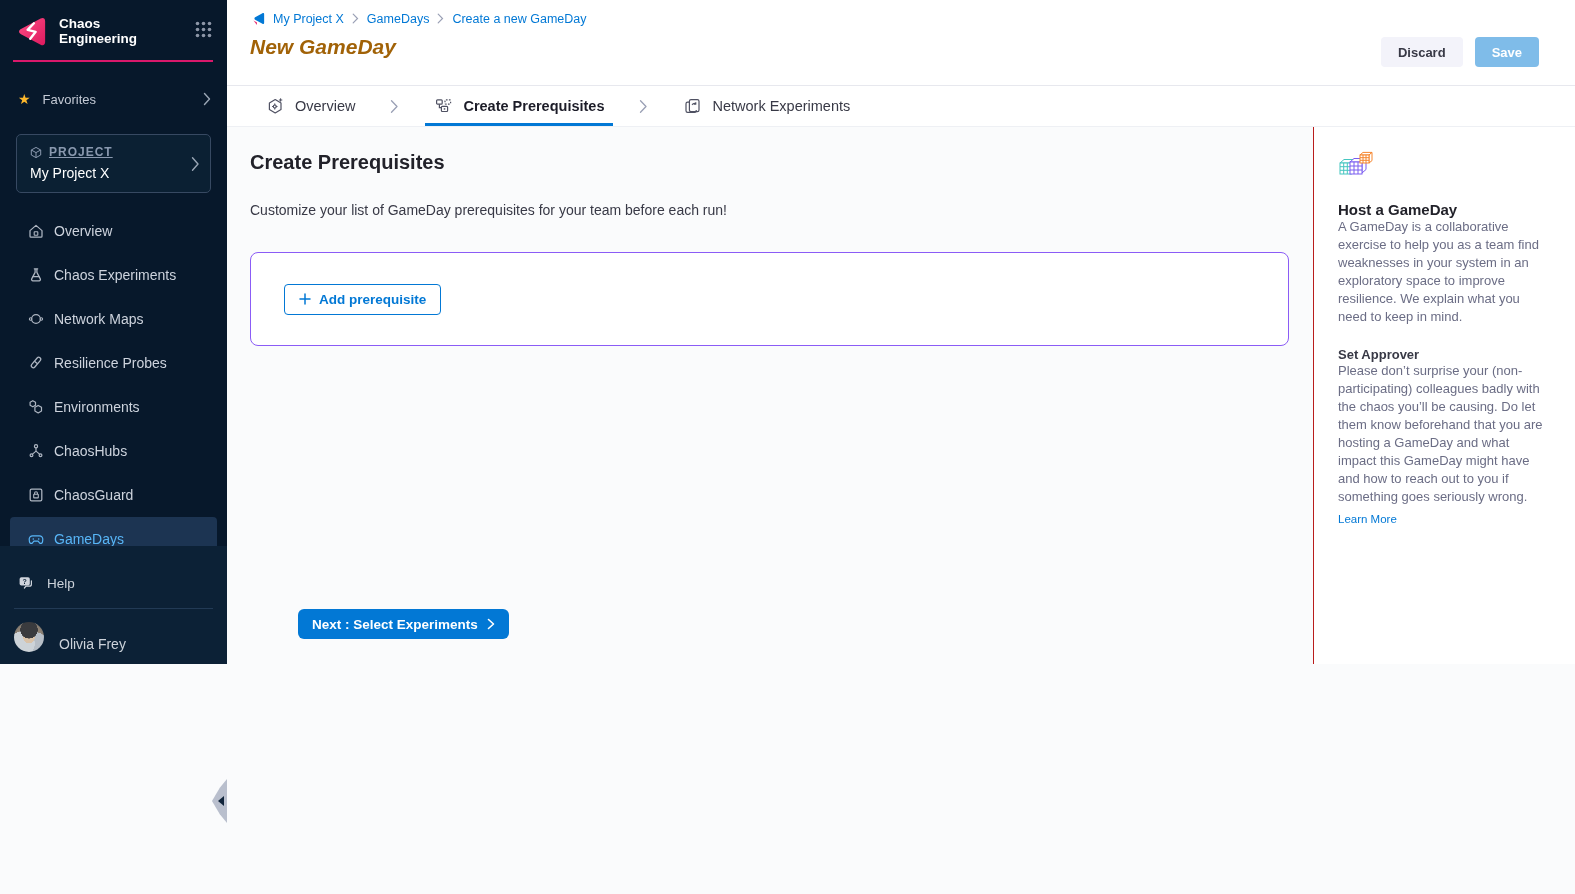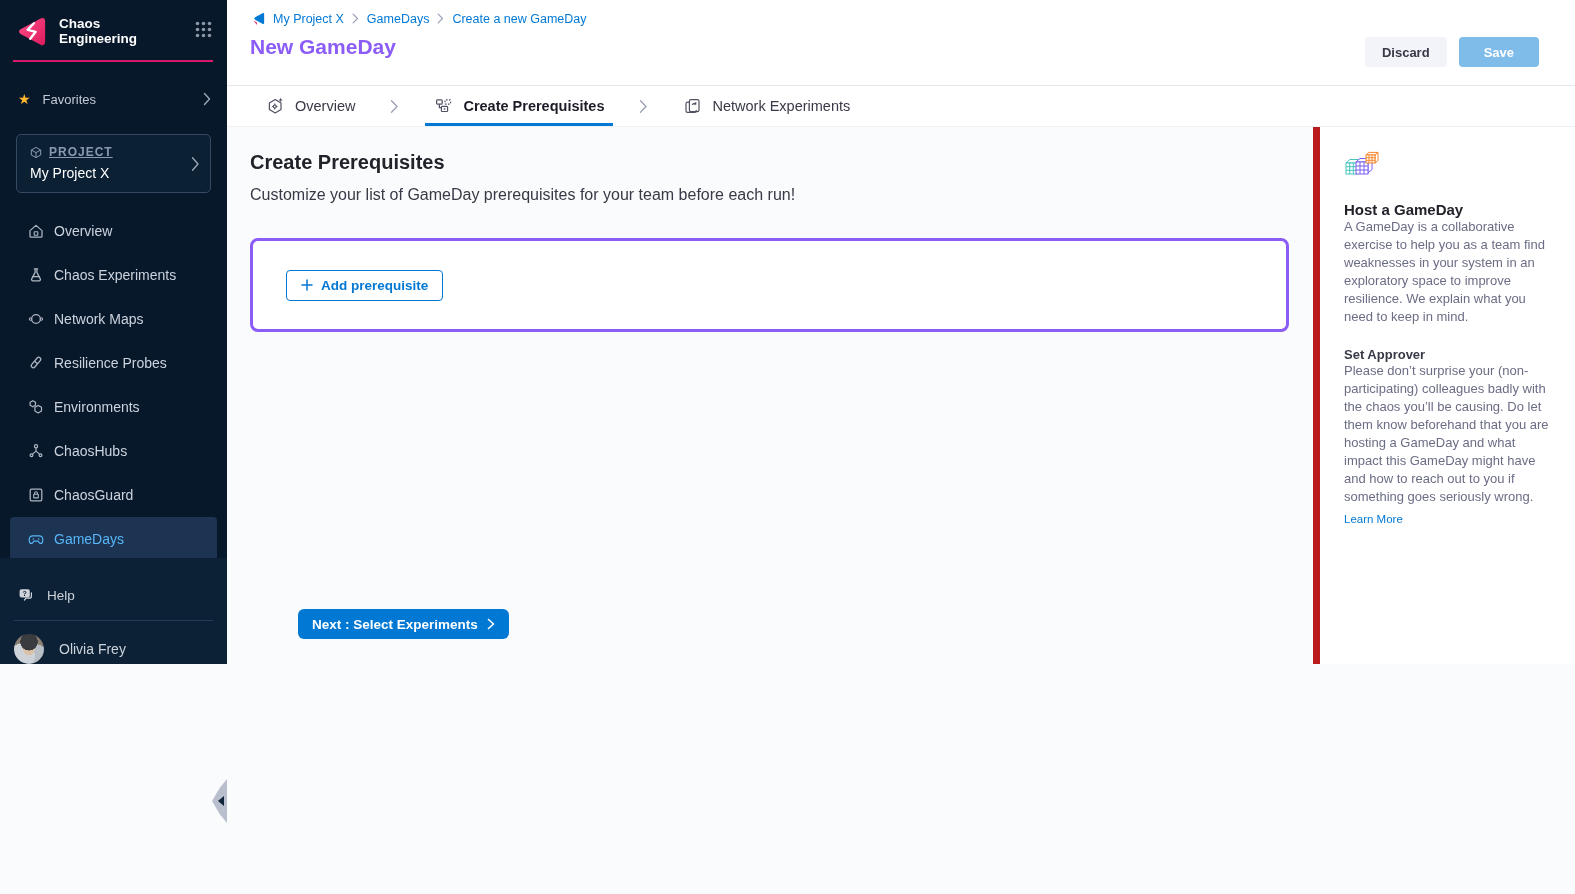--- a/index.html
+++ b/index.html
@@ -33,21 +33,21 @@
   .nav-item .nico { width:18px; height:18px; flex:0 0 18px; color:#aeb6c2; }
   .nav-item.selected { background:#1c3452; color:#58b6f7; }
   .nav-item.selected .nico { color:#58b6f7; }
   .nav-divider { height:1px; background:#1e3550; margin:14px 14px; }
 
   .sidebar-bottom { position:absolute; left:0; right:0; bottom:0; background:#0c2136; padding-top:16px; }
   .help-row { display:flex; align-items:center; gap:12px; height:42px; padding:0 17px; cursor:pointer; }
   .help-row .nico { width:18px; height:18px; color:#cfd4dc; }
   .help-label { font-size:13.5px; color:#ccd2da; }
   .bottom-divider { height:1px; background:#223a55; margin:4px 14px 0 14px; }
-  .user-row { display:flex; align-items:center; gap:15px; padding:13px 17px 0 14px; cursor:pointer; }
+  .user-row { display:flex; align-items:flex-end; gap:15px; padding:13px 17px 12px 14px; cursor:pointer; }
   .avatar { width:30px; height:30px; border-radius:50%;
             background:
               radial-gradient(circle at 50% 26%, #3a3b3e 0 32%, rgba(0,0,0,0) 33%),
               radial-gradient(circle at 50% 52%, #d9c2a8 0 26%, rgba(0,0,0,0) 27%),
               radial-gradient(circle at 28% 72%, #cdd3d8 0 40%, rgba(0,0,0,0) 41%),
               radial-gradient(circle at 72% 74%, #b7bec6 0 38%, rgba(0,0,0,0) 39%),
               radial-gradient(circle at 50% 50%, #8e8274 0 60%, #53595f 100%); }
   .user-name { font-size:14px; color:#ccd2da; }
 
   .collapse-handle { position:absolute; right:0; top:779px; width:15px; height:44px; cursor:pointer;
@@ -55,48 +55,48 @@
                      display:flex; align-items:center; justify-content:center; }
   .collapse-tri { width:0; height:0; border-top:5px solid transparent; border-bottom:5px solid transparent;
                   border-right:6px solid #10243a; margin-left:2px; }
 
   
   .content { flex:1; display:flex; flex-direction:column; min-width:0; }
   header { position:relative; background:#fff; border-bottom:1px solid #e7e8ee; padding:11px 0 0 23px; height:86px; flex:0 0 86px; }
   .breadcrumb { display:flex; align-items:center; gap:8px; font-size:12.5px; }
   .crumb { color:#0278d5; text-decoration:none; cursor:pointer; }
   .crumb-sep { color:#9aa0b5; display:flex; }
-  .page-title { margin-top:9px; font-size:21px; font-weight:bold; color:#8b5cf6; }
+  .page-title { margin-top:9px; font-size:21px; font-weight:bold; color:#a16207;font-style:italic; }
   .header-actions { position:absolute; right:36px; top:37px; display:flex; gap:12px; }
   .btn { border:none; border-radius:4px; height:30px; font-family:inherit; font-size:13px; font-weight:bold; cursor:pointer; }
   .btn-discard { background:#f3f3fa; color:#383946; padding:0 17px; }
-  .btn-save { background:#7fbce9; color:#fff; padding:0 25px; }
+  .btn-save { background:#7fbce9; color:#fff; padding:0 17px; }
 
   .tabbar { display:flex; align-items:stretch; background:#fff; height:41px; flex:0 0 41px;
             padding-left:30px; border-bottom:1px solid #eef0f4; }
   .tab { display:flex; align-items:center; gap:10px; padding:3px 9px 0 9px; font-size:14.5px; color:#383946;
          border-bottom:3px solid transparent; cursor:pointer; }
   .tab .tico { color:#4f5162; display:flex; }
   .tab.active { font-weight:bold; color:#1c1c28; border-bottom-color:#0278d5; }
   .tab-sep { display:flex; align-items:center; margin:0 26px; color:#9aa0b5; }
 
   .body-row { flex:1; display:flex; min-height:0; }
   main { position:relative; flex:1; padding:24px 24px 0 23px; min-width:0; }
   .main-heading { font-size:20px; font-weight:bold; color:#22222a; }
-  .main-sub { margin-top:12px; font-size:16px; color:#383946; }
-  .prereq-card { margin-top:34px; height:94px; background:#fff; border:3px solid #8b5cf6; border-radius:8px;
+  .main-sub { margin-top:28px; font-size:14px; color:#383946; }
+  .prereq-card { margin-top:34px; height:94px; background:#fff; border:1px solid #8b5cf6; border-radius:8px;
                  display:flex; align-items:center; padding-left:33px; }
   .btn-add { display:flex; align-items:center; gap:8px; height:31px; padding:0 14px; background:#fff;
              border:1px solid #0278d5; border-radius:4px; color:#0278d5; font-size:13.5px; font-weight:bold;
              font-family:inherit; cursor:pointer; }
   .btn-next { position:absolute; left:23px; bottom:25px; display:flex; align-items:center; gap:9px;
               background:#0278d5; color:#fff; border:none; border-radius:6px; height:30px; padding:0 14px;
               font-family:inherit; font-size:13.5px; font-weight:bold; cursor:pointer;margin-left:48px; }
 
-  .help-panel { width:262px; flex:0 0 262px; background:#fff; border-left:7px solid #b91c1c;
+  .help-panel { width:262px; flex:0 0 262px; background:#fff; border-left:1px solid #b91c1c;
                 padding:23px 26px 0 24px; }
   .hp-title { margin-top:13px; font-size:15px; font-weight:bold; color:#22222a; }
   .hp-text { margin-top:0; font-size:13px; line-height:18px; color:#6b6d85; }
   .hp-sub { margin-top:21px; font-size:13px; font-weight:bold; color:#383946; }
   .hp-link { display:inline-block; margin-top:7px; font-size:11.5px; color:#0278d5; cursor:pointer; text-decoration:none; }
 </style>
 </head>
 <body>
 
 <div class="app">

